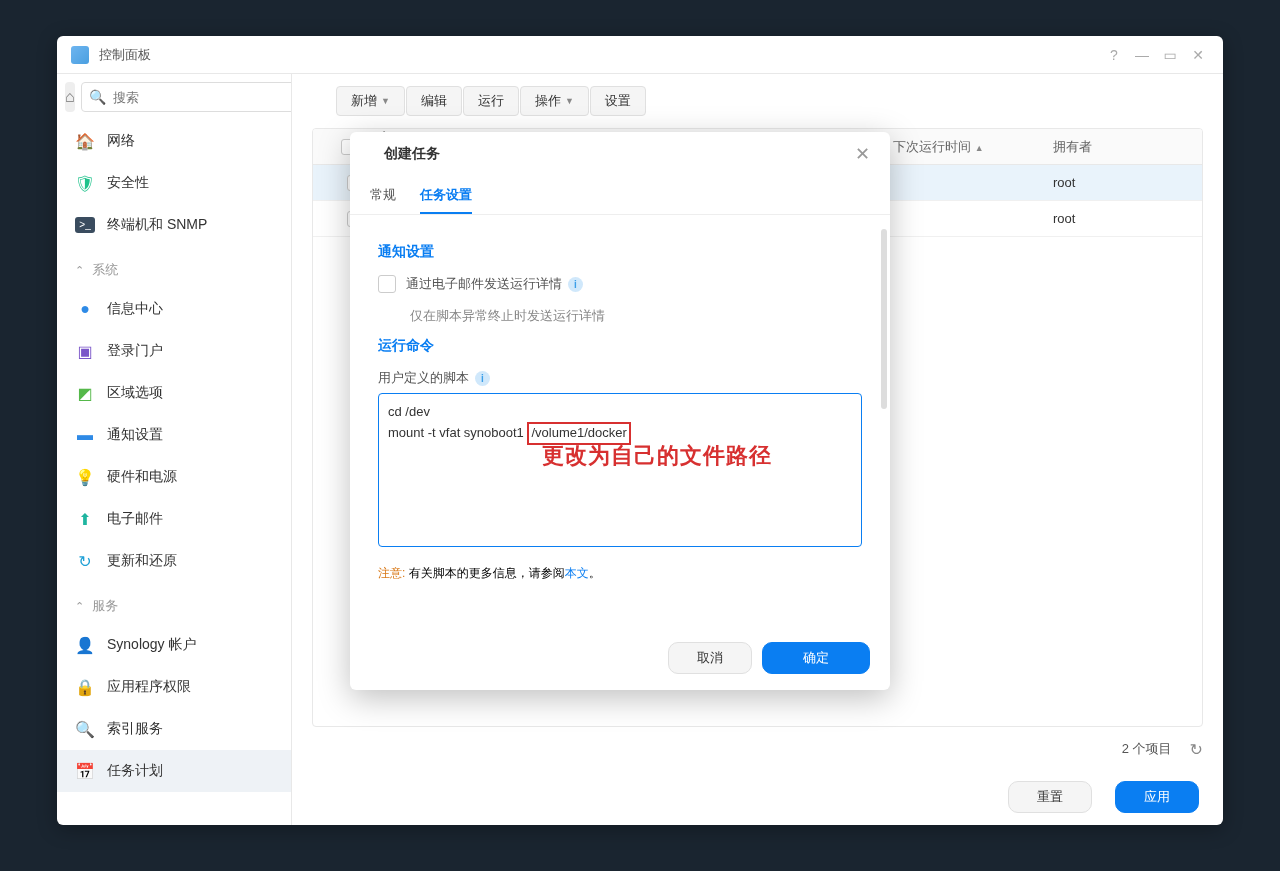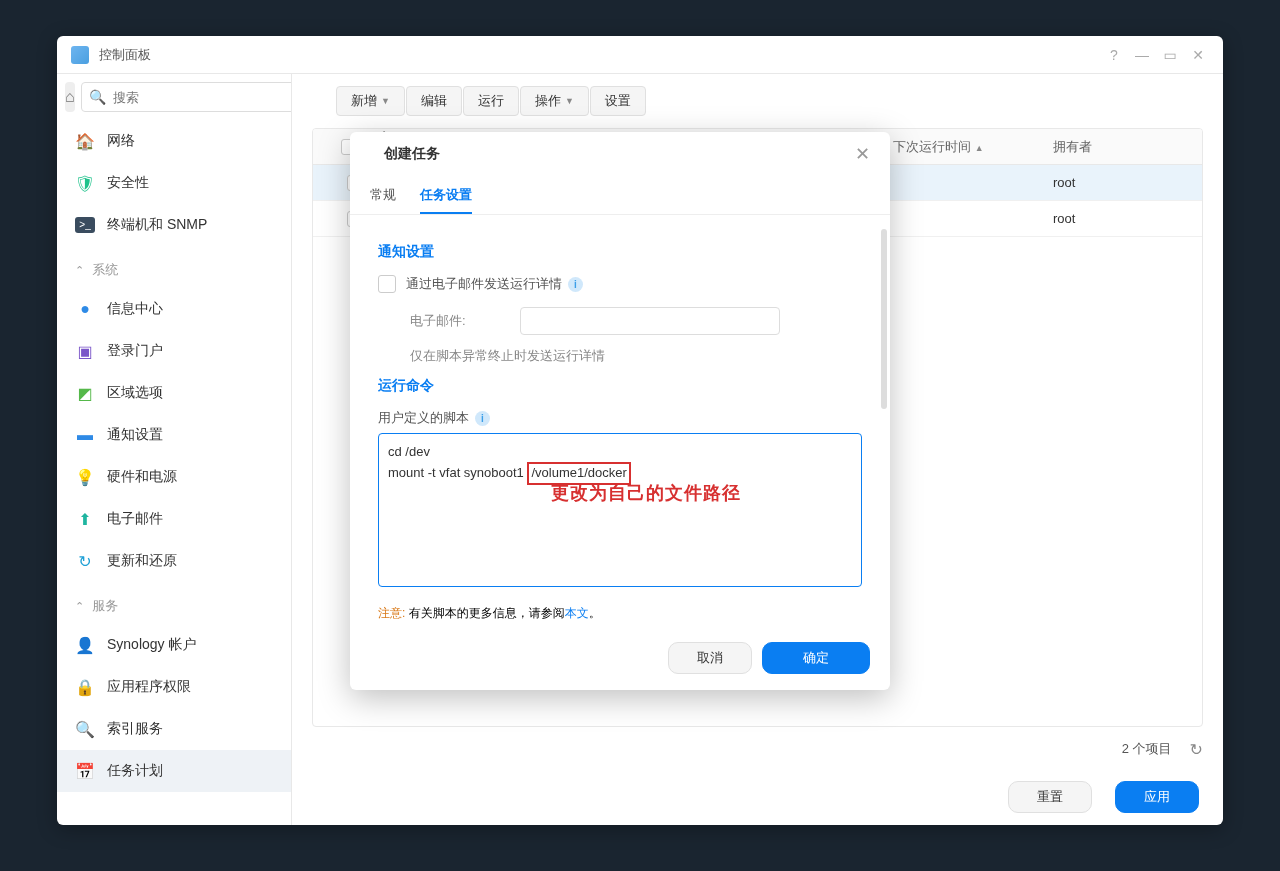--- a/index.html
+++ b/index.html
@@ -53,21 +53,21 @@
 .form-row .lbl { }
 .info-i { width:15px; height:15px; border-radius:50%; background:#d0e8fb; color:#3b9ee8; font-size:10px; font-weight:bold; text-align:center; line-height:15px; margin-left:6px; }
 .indent { padding-left:32px; display:flex; align-items:center; margin-bottom:12px; font-size:13px; color:#888; }
 .indent .lbl { width:110px; }
 .indent input { height:28px; border:1px solid #ddd; border-radius:4px; width:260px; padding:0 8px; }
 .indent.disabled .cb2 { background:#f5f5f5; }
 .script-box { width:100%; height:154px; border:1px solid #0a7ef2; border-radius:4px; padding:10px; font-family:monospace; font-size:13px; color:#333; resize:none; outline:none; position:relative; }
 .script-wrap { position:relative; margin-top:6px; }
 .script-content { position:absolute; left:10px; top:10px; font-family:monospace; font-size:13px; color:#333; line-height:1.45; pointer-events:none; }
 .path-box { display:inline-block; border:2px solid #d73030; padding:0 2px; }
-.annot { position:absolute; left:173px; top:48px; color:#d73030; font-size:18px; font-weight:700; pointer-events:none; letter-spacing:1px; }
+.annot { position:absolute; left:164px; top:48px; color:#d73030; font-size:22px; font-weight:700; pointer-events:none; letter-spacing:1px; }
 .note { font-size:12px; margin-top:14px; }
 .note .w { color:#d97a1a; }
 .note .link { color:#0a7ef2; cursor:pointer; }
 .m-foot { display:flex; justify-content:flex-end; gap:10px; padding:12px 20px 16px 20px; }
 
 .wm { position:absolute; left:500px; top:370px; font-size:32px; font-style:italic; color:rgba(150,150,150,.18); font-weight:300; letter-spacing:1px; pointer-events:none; z-index:2; font-family:cursive,sans-serif; }
 </style>
 </head>
 <body>
 
@@ -225,24 +225,20 @@
     <div class="m-tab active">任务设置</div>
   </div>
   <div class="m-body">
     <div class="m-scroll"></div>
     <div class="section-h">通知设置</div>
     <div class="form-row">
       <span class="cb2"></span>
       <span class="lbl">通过电子邮件发送运行详情</span>
       <span class="info-i">i</span>
     </div>
-    <div class="indent">
-      <span class="lbl">电子邮件:</span>
-      <input style="">
-    </div>
     <div class="indent disabled">
       <span class="cb2"></span>
       <span>仅在脚本异常终止时发送运行详情</span>
     </div>
     <div class="section-h">运行命令</div>
     <div class="form-row" style="margin-bottom:6px">
       <span class="lbl">用户定义的脚本</span>
       <span class="info-i">i</span>
     </div>
     <div class="script-wrap">

